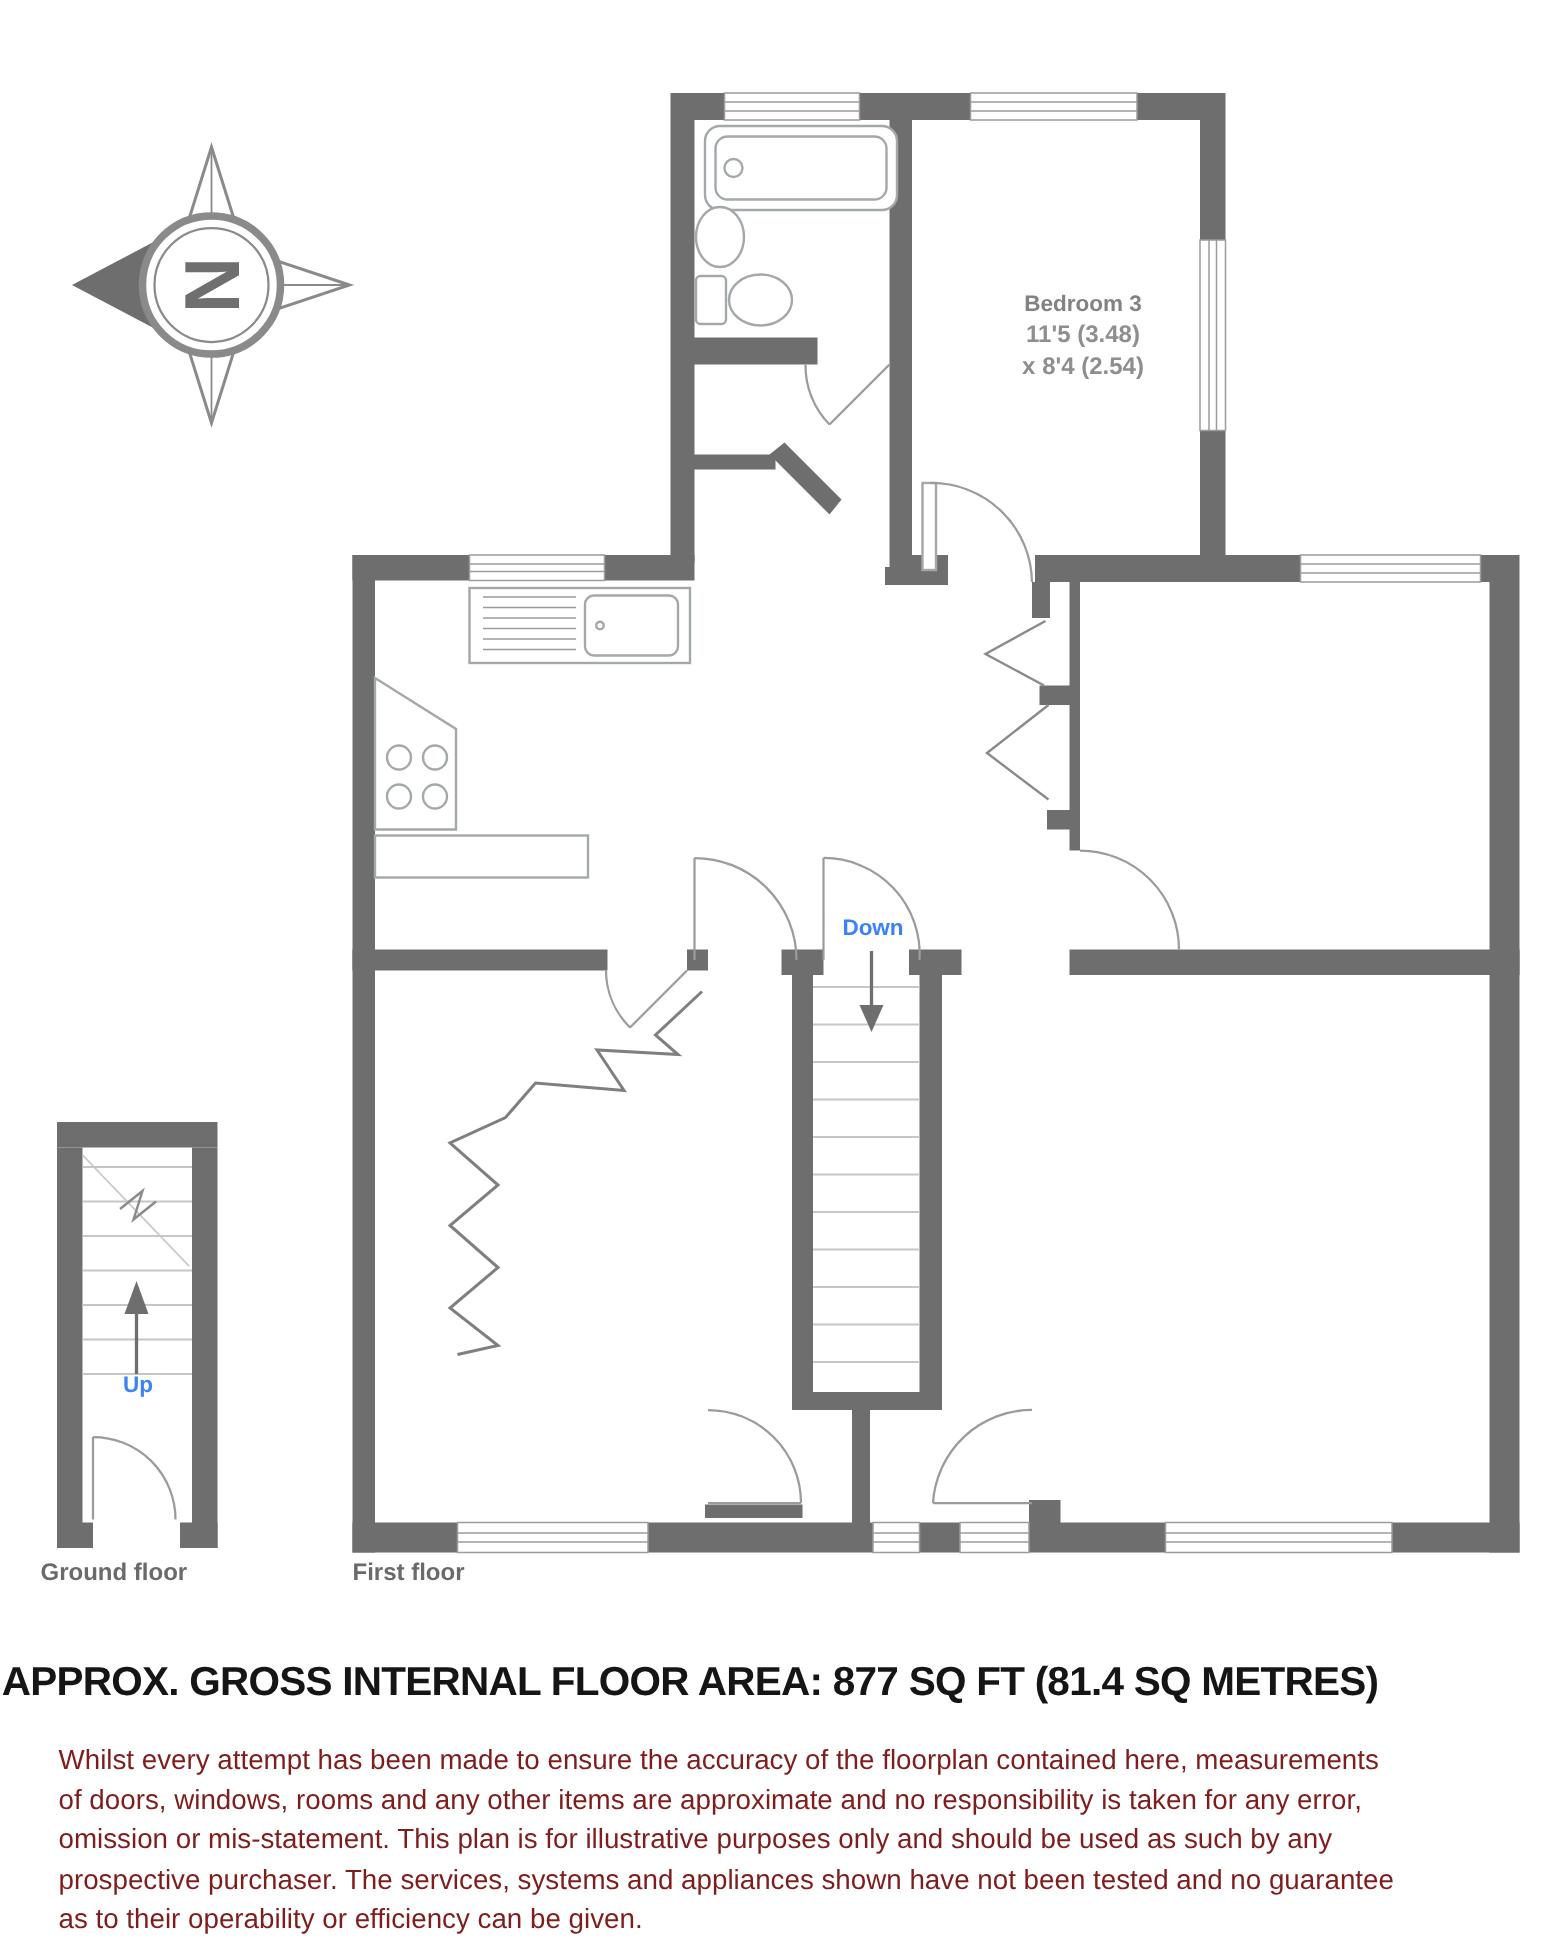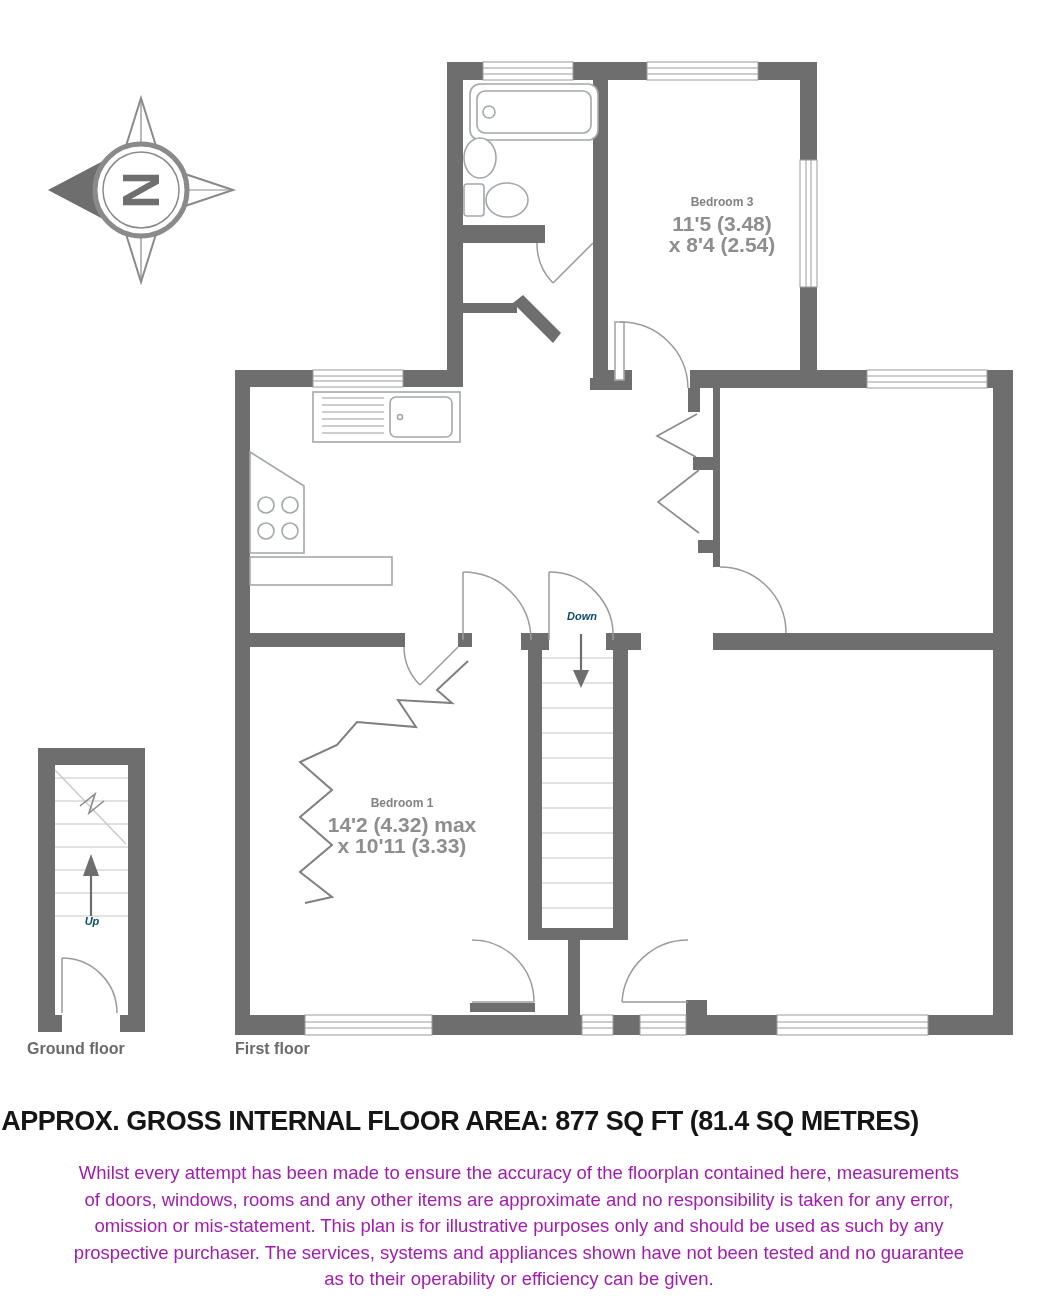--- a/index.html
+++ b/index.html
@@ -19,29 +19,29 @@
   .arrowhead{fill:#6e6e6e;}
   .compass-outline{fill:#ffffff;stroke:#8a8a8a;stroke-width:2;}
   .compass-mid{stroke:#8a8a8a;stroke-width:1.2;}
   .compass-fill{fill:#6e6e6e;}
   .ring-outer{fill:#ffffff;stroke:#8a8a8a;stroke-width:5;}
   .ring-inner{fill:#ffffff;stroke:#8a8a8a;stroke-width:1.5;}
   .compass-n{font:700 52px "Liberation Sans",sans-serif;fill:#6f6f6f;}
 
   .room-label{position:absolute;transform:translateX(-50%);text-align:center;
               color:#8e8e8e;line-height:21px;white-space:nowrap;}
-  .room-name{font-weight:700;font-size:12px;color:#828282;white-space:pre-line;}
-  .room-dim{font-weight:600;font-size:21px;}
+  .room-name{font-weight:700;font-size:15px;color:#828282;white-space:pre-line;}
+  .room-dim{font-weight:600;font-size:16px;}
   .stair-label{position:absolute;transform:translateX(-50%);font-weight:700;
-               font-size:11px;color:#0c4a6e;font-style:italic;}
+               font-size:15px;color:#3b82f6;}
   .floor-label{position:absolute;font-weight:700;font-size:16px;color:#6a6a6a;}
   .area-title{position:absolute;left:0;width:920px;text-align:center;top:1106px;
               font-weight:700;font-size:27px;color:#151515;letter-spacing:-0.5px;}
-  .disclaimer{position:absolute;left:39px;width:960px;top:1160px;text-align:center;
-              font-size:18.5px;line-height:26.5px;color:#a21caf;white-space:pre-line;}
+  .disclaimer{position:absolute;left:39px;width:960px;top:1160px;
+              font-size:18.5px;line-height:26.5px;color:#7f1d1d;white-space:pre-line;}
 </style>
 </head>
 <body>
 
 <div id="page">
 
 <svg width="1039" height="1300" viewBox="0 0 1039 1300">
 
   <g>
     <g transform="translate(141,190)">
@@ -245,25 +245,20 @@
 </svg>
 
   <div class="room-label" style="left:722px;top:192px;">
     <div class="room-name">Bedroom 3</div>
     <div class="room-dim">11'5 (3.48)</div>
     <div class="room-dim">x 8'4 (2.54)</div>
   </div>
 
 
 
-  <div class="room-label" style="left:402px;top:793px;">
-    <div class="room-name">Bedroom 1</div>
-    <div class="room-dim">14'2 (4.32) max</div>
-    <div class="room-dim">x 10'11 (3.33)</div>
-  </div>
 
 
   <div class="stair-label" style="left:582px;top:610px;">Down</div>
   <div class="stair-label" style="left:92px;top:915px;">Up</div>
 
   <div class="floor-label" style="left:27px;top:1040px;">Ground floor</div>
   <div class="floor-label" style="left:235px;top:1040px;">First floor</div>
 
   <div class="area-title">APPROX. GROSS INTERNAL FLOOR AREA: 877 SQ FT (81.4 SQ METRES)</div>
   <div class="disclaimer">Whilst every attempt has been made to ensure the accuracy of the floorplan contained here, measurements

